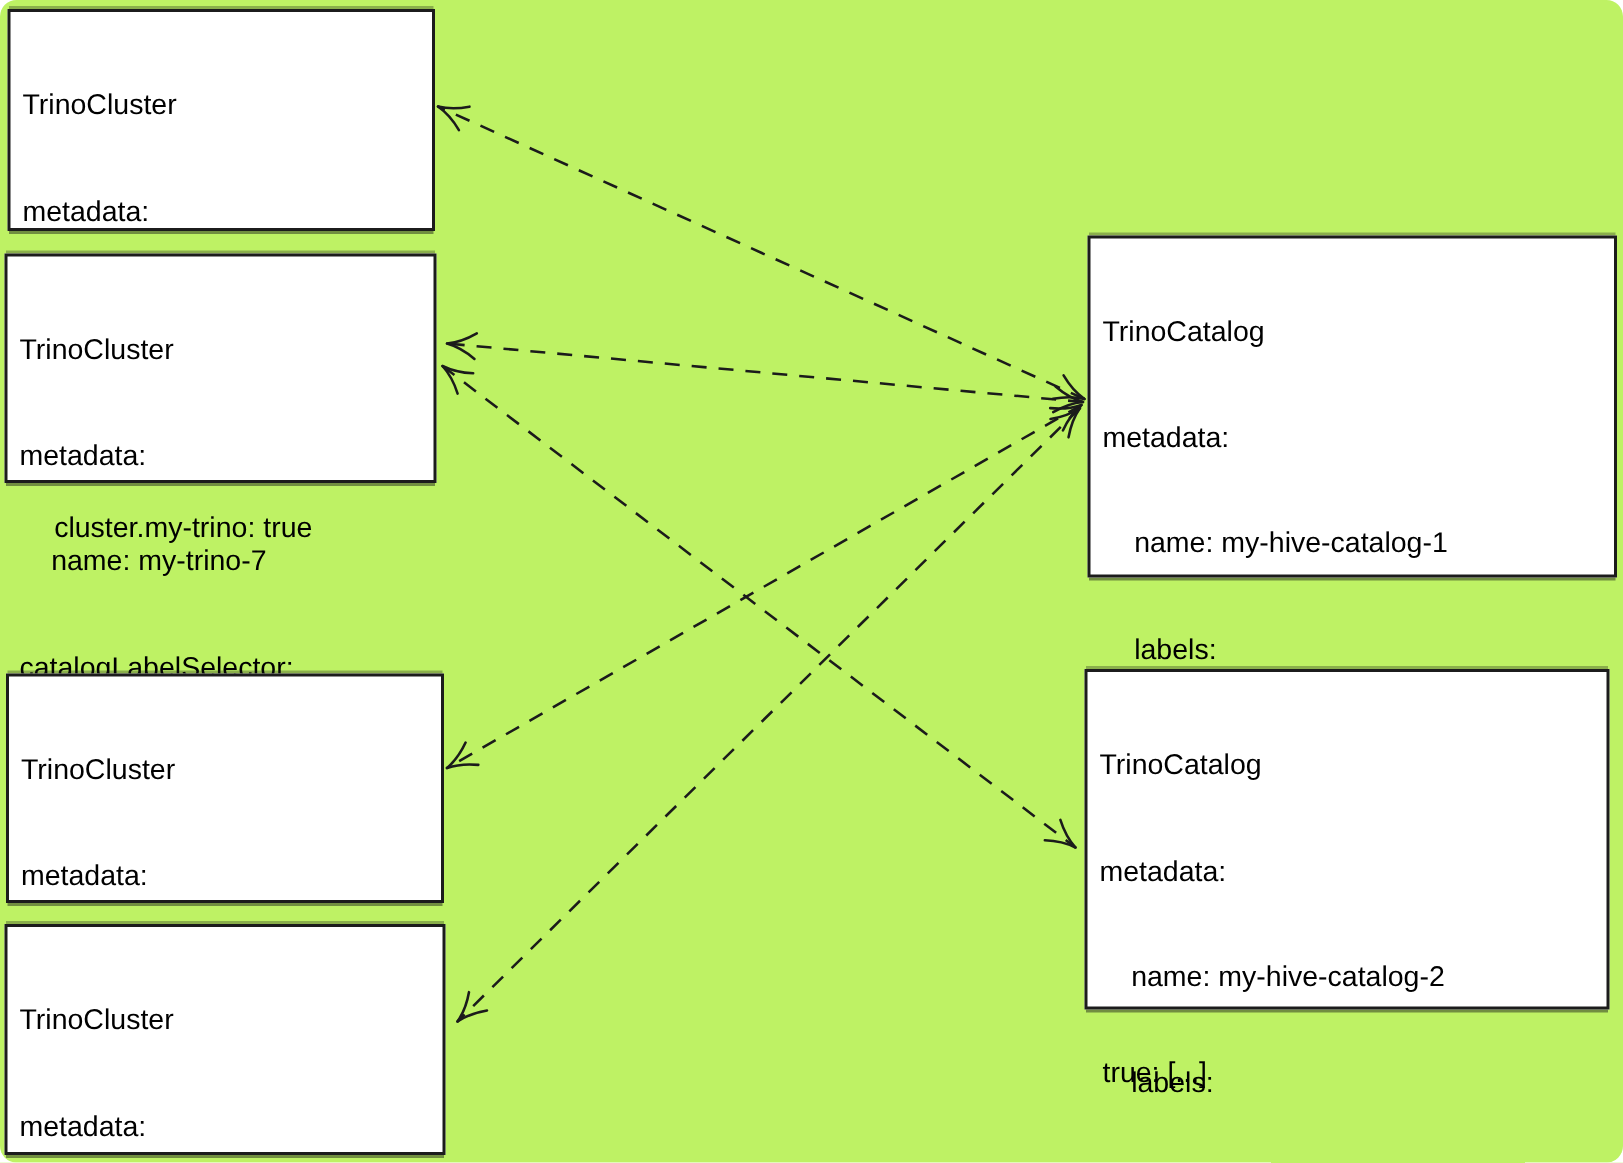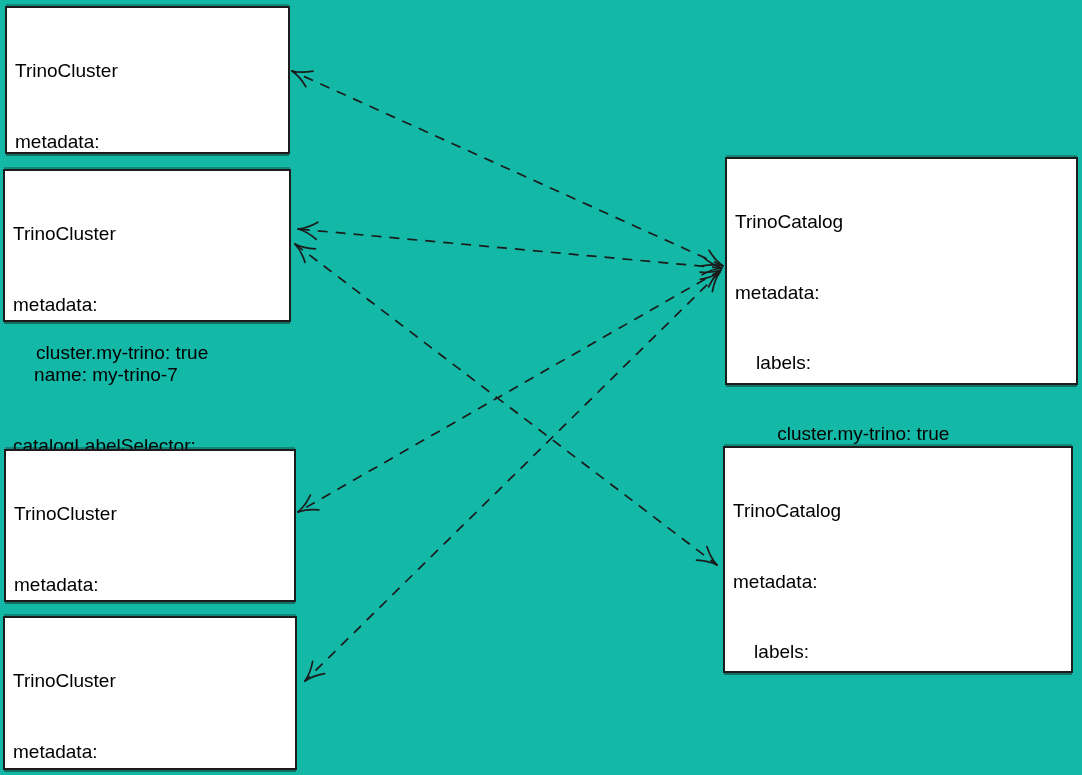--- a/index.html
+++ b/index.html
@@ -4,23 +4,24 @@
 <style>
   html, body {
     margin: 0;
     padding: 0;
     background: #ffffff;
   }
   .canvas {
     position: relative;
     width: 1082px;
     height: 775px;
-    background: #14b8a6;
+    background: #bef264;
     overflow: hidden;
     font-family: "Liberation Sans", sans-serif;
+    border-radius: 11px;
   }
   #edges {
     position: absolute;
     left: 0;
     top: 0;
     width: 1082px;
     height: 775px;
     pointer-events: none;
   }
   .node {
@@ -101,28 +102,30 @@
     <div class="ln">TrinoCluster</div>
     <div class="ln">metadata:</div>
     
     
     
   </div>
 
   <div class="node" style="left:725px; top:157px; width:353px; height:228px;">
     <div class="ln">TrinoCatalog</div>
     <div class="ln">metadata:</div>
+    <div class="ln">    name: my-hive-catalog-1</div>
     <div class="ln">    labels:</div>
     <div class="ln">        cluster.my-trino: true</div>
     <div class="ln">        cluster.my-trino-2: true</div>
     <div class="ln">        env.dev: true</div>
     <div class="ln">true: [...]</div>
   </div>
 
   <div class="node" style="left:723px; top:446px; width:350px; height:227px;">
     <div class="ln">TrinoCatalog</div>
     <div class="ln">metadata:</div>
+    <div class="ln">    name: my-hive-catalog-2</div>
     <div class="ln">    labels:</div>
     
     
   </div>
 
 </div>
 
 </body></html>

